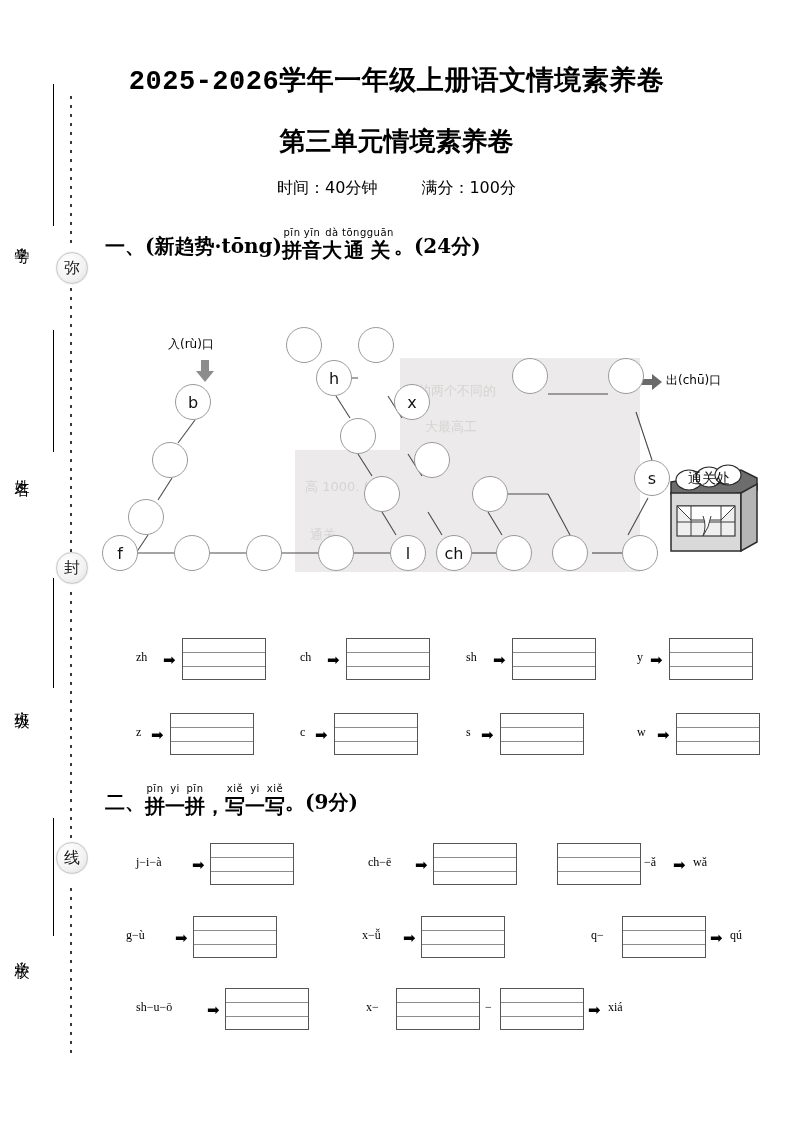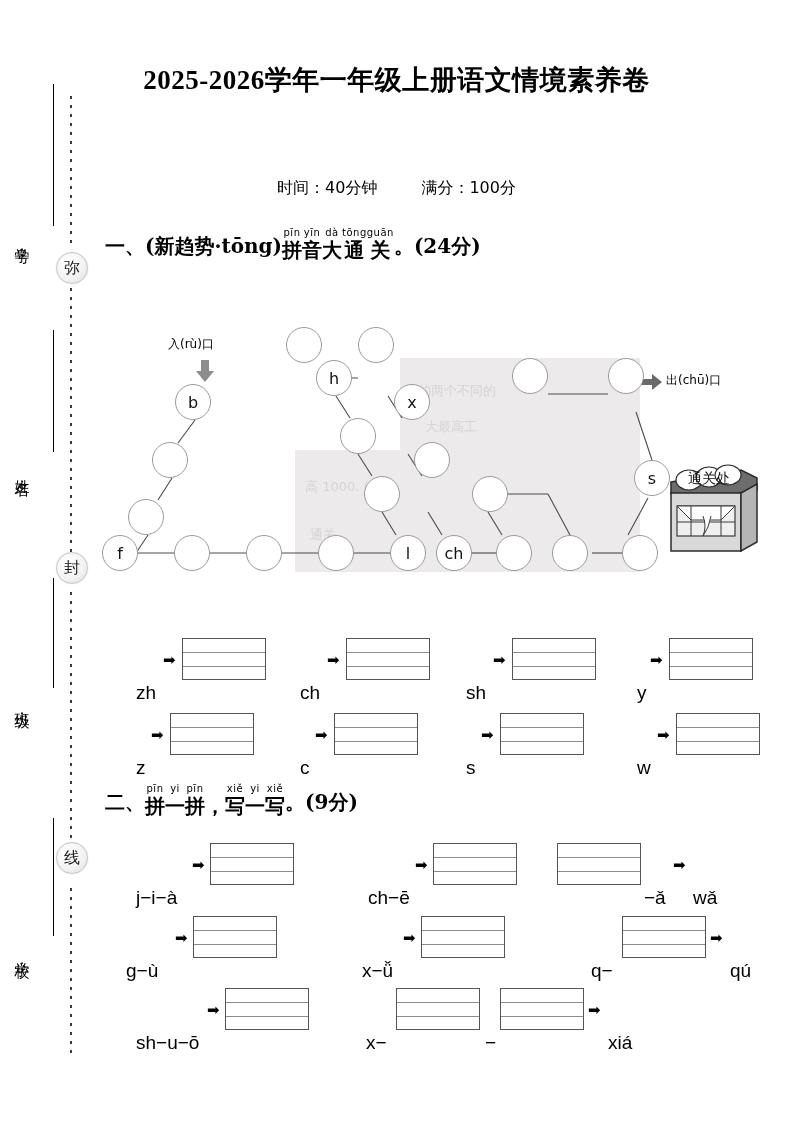--- a/index.html
+++ b/index.html
@@ -30,21 +30,21 @@
     border:1px solid #c9c9c9;
     display:flex;align-items:center;justify-content:center;
     font-size:16px;font-family:"DejaVu Serif",serif;color:#1a1a1a;
     box-shadow:0 0 1px rgba(0,0,0,.25);
   }
 
   
   .title1{
     position:absolute;left:0;right:0;top:62px;text-align:center;
     font-size:27px;font-weight:bold;letter-spacing:.5px;
-    font-family:Liberation Serif, serif;
+    font-family:Liberation Mono, monospace;
   }
   .title2{
     position:absolute;left:0;right:0;top:124px;text-align:center;
     font-size:26px;font-weight:bold;
     font-family:"DejaVu Sans",sans-serif;
   }
   .meta{
     position:absolute;left:0;right:0;top:178px;text-align:center;
     font-size:16px;font-family:"DejaVu Sans",sans-serif;
   }
@@ -75,21 +75,21 @@
   
   .booth{position:absolute;left:565px;top:130px;width:96px;height:100px;}
 
   
   .wbox{
     position:absolute;border:1px solid #555;box-sizing:border-box;background:#fff;
   }
   .wbox::before,.wbox::after{content:"";position:absolute;left:0;right:0;height:1px;background:#8d8d8d;}
   .wbox::before{top:33.33%;}
   .wbox::after{top:66.66%;}
-  .syl{position:absolute;font-size:19px;font-family:Liberation Sans, sans-serif;white-space:nowrap;margin-top:32px;}
+  .syl{position:absolute;font-size:12px;font-family:Liberation Serif, serif;white-space:nowrap;}
   .arw{position:absolute;font-size:15px;font-family:"DejaVu Sans",sans-serif;}
 
   .q2{position:absolute;left:0;top:0;width:793px;height:1122px;pointer-events:none;}
   .q2 > *{pointer-events:auto;}
 </style>
 </head>
 <body>
 
 <div class="page">
 
@@ -108,20 +108,21 @@
     <div class="dotline" style="top:288px;height:264px;"></div>
     <div class="dotline" style="top:592px;height:248px;"></div>
     <div class="dotline" style="top:888px;height:168px;"></div>
 
     <div class="sealchar" style="top:252px;">弥</div>
     <div class="sealchar" style="top:552px;">封</div>
     <div class="sealchar" style="top:842px;">线</div>
   </div>
 
   <div class="title1">2025-2026学年一年级上册语文情境素养卷</div>
+  <div class="title2">第三单元情境素养卷</div>
   <div class="meta">
     <span>时间：40分钟</span><span class="gap"></span><span>满分：100分</span>
   </div>
 
   <div class="sec" style="top:228px;">
     <div class="sec-line">
       <span class="plain">一、</span>
       <span class="plain">(新趋势·tōng)</span>
       <span class="ruby">
         <span class="rt">pīn</span>

